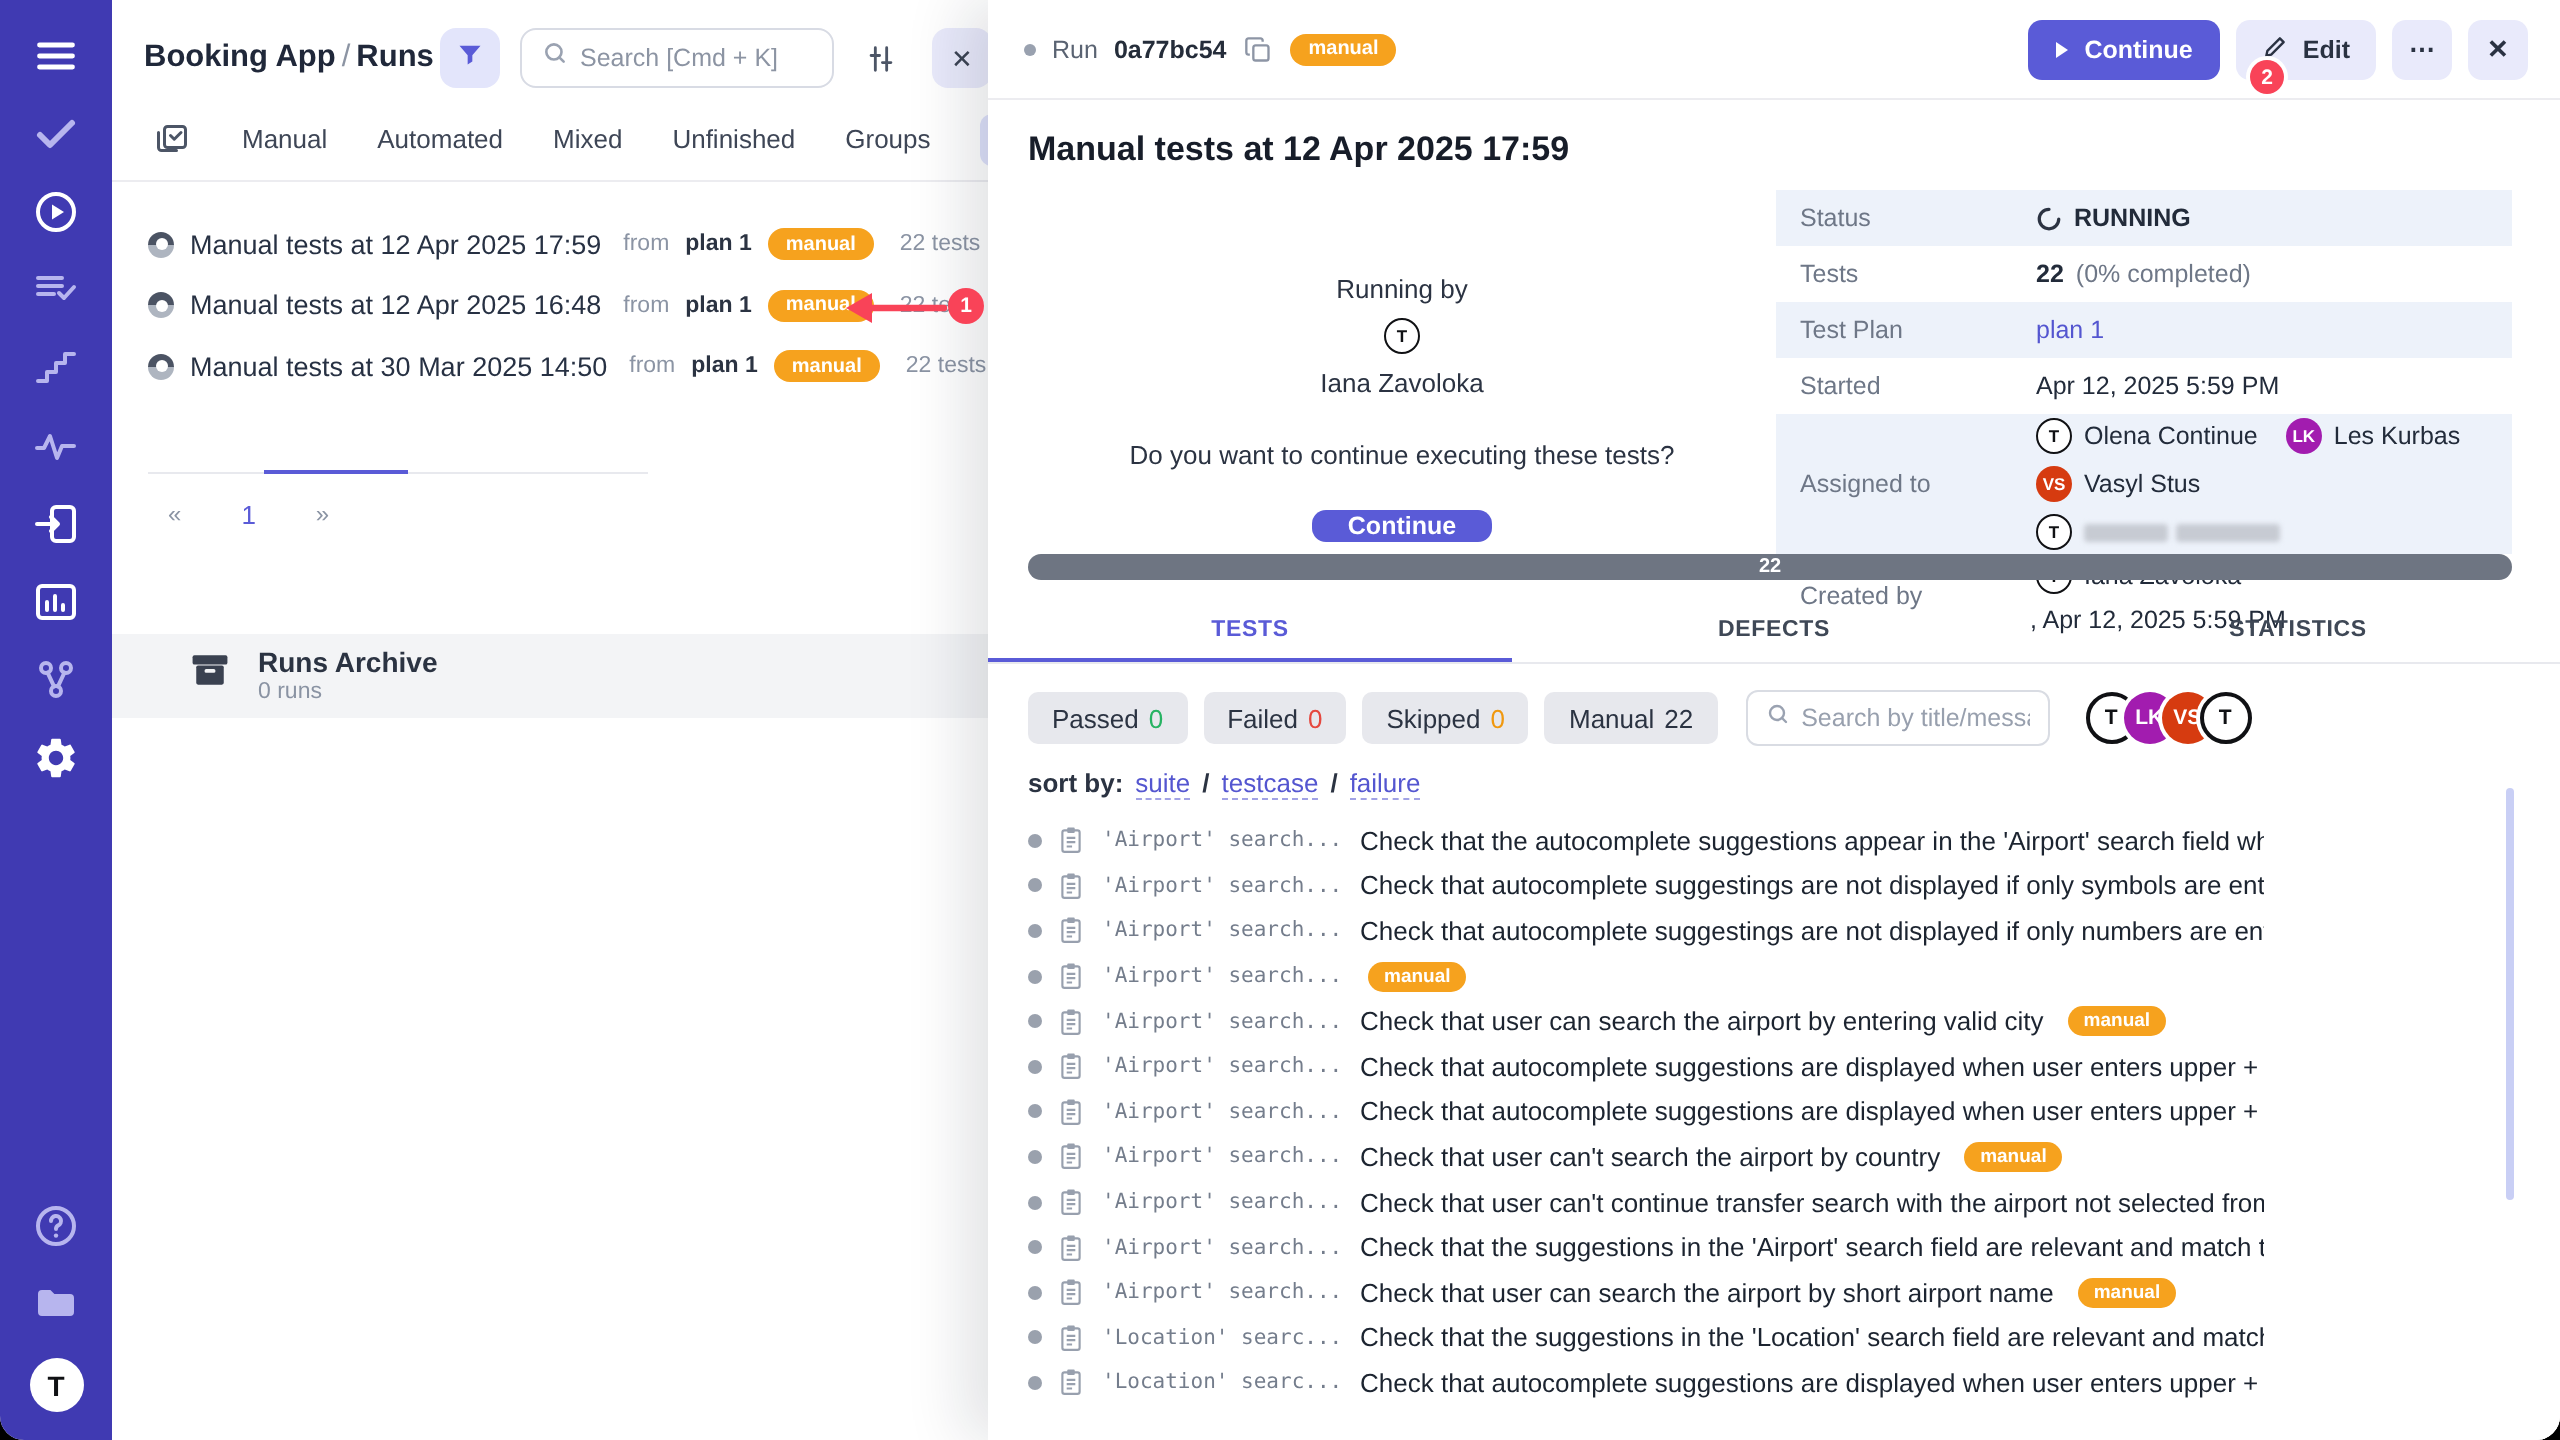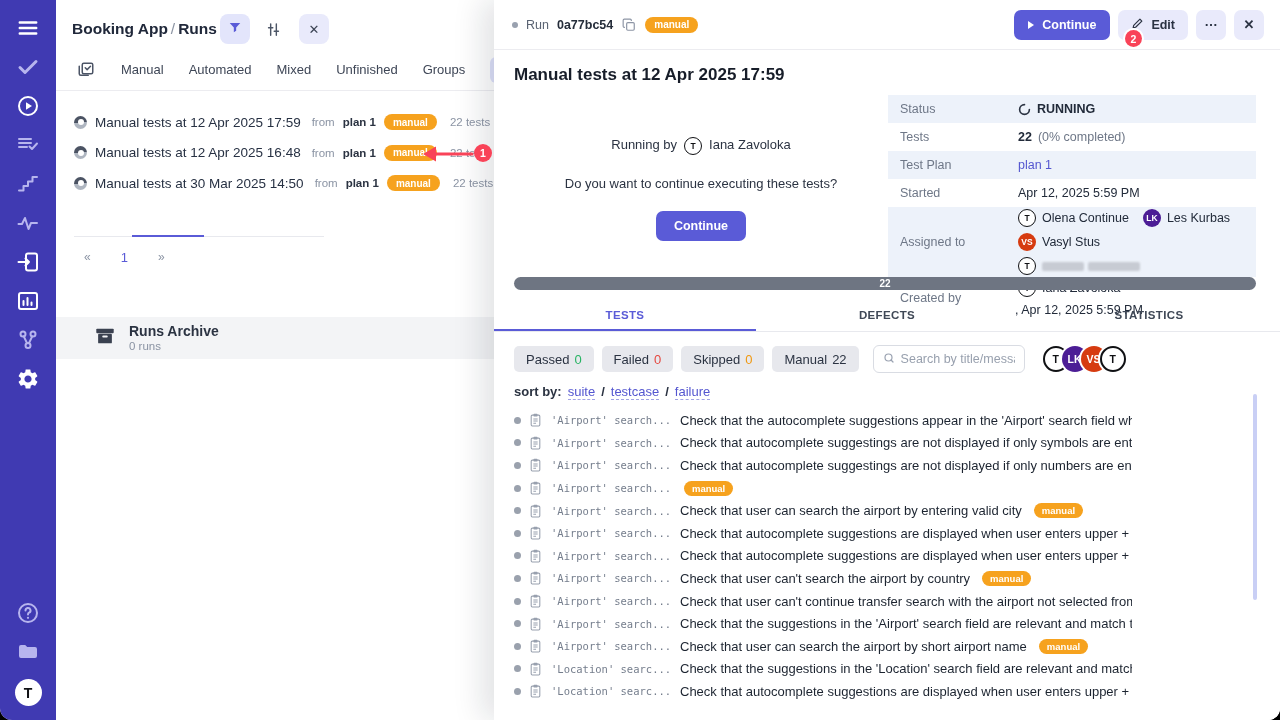--- a/index.html
+++ b/index.html
@@ -64,28 +64,28 @@
   .copy-ic { width:16px; height:16px; display:flex; align-items:center; justify-content:center; cursor:pointer; }
   .rp-actions { margin-left:auto; display:flex; gap:8px; align-items:center; }
   .btn-primary { background:#5a5bd7; color:#fff; height:30px; border-radius:7px; display:flex; align-items:center; gap:8px; padding:0 14px; font-size:12.5px; font-weight:700; cursor:pointer; border:none; position:relative; }
   .play-tri { width:0; height:0; border-left:6px solid #fff; border-top:4px solid transparent; border-bottom:4px solid transparent; }
   .btn-light { background:#e9eafb; color:#2a3242; height:30px; border-radius:7px; display:flex; align-items:center; gap:7px; padding:0 13px; font-size:12.5px; font-weight:700; cursor:pointer; border:none; }
   .btn-sq { width:30px; padding:0; justify-content:center; font-size:13px; }
   .rp-title { font-size:17px; font-weight:700; color:#171d29; padding:15px 20px 2px; flex-shrink:0; }
 
   .rp-content { display:flex; padding:8px 24px 0 20px; height:184px; flex-shrink:0; }
   .prompt { flex:1; display:flex; flex-direction:column; align-items:center; padding-top:42px; }
-  .running-by { display:flex; gap:7px; font-size:13px; color:#2b3342; }
+  .running-by { display:flex; align-items:center; gap:7px; font-size:13px; color:#2b3342;flex-direction:column; }
   .question { margin-top:21px; font-size:13px; color:#2b3342; }
   .continue-mid { margin-top:20px; padding:0 18px; }
 
   .av { border-radius:50%; display:inline-flex; align-items:center; justify-content:center; font-weight:700; flex-shrink:0; }
   .av-s { width:18px; height:18px; font-size:8.5px; }
   .av-t { background:#fff; color:#101114; border:1.6px solid #101114; }
-  .av-lk { background:#4c1d95; color:#fff; }
+  .av-lk { background:#a21caf; color:#fff; }
   .av-vs { background:#d63b10; color:#fff; }
 
   .details { width:368px; font-size:12.5px; flex-shrink:0; }
   .d-row { display:flex; min-height:28px; align-items:center; padding:2px 12px; }
   .d-row.alt { background:#edf2fa; }
   .d-label { width:118px; color:#6e7787; flex-shrink:0; }
   .d-value { color:#222b3a; display:flex; align-items:center; gap:6px; flex:1; flex-wrap:wrap; }
   .d-bold { font-weight:700; }
   .muted { color:#6e7787; }
   .plan-link { color:#5456d0; cursor:pointer; }
@@ -215,20 +215,27 @@
 
   <section class="left-panel">
     <div class="lp-header">
       <div class="breadcrumb">
         <b>Booking App</b><span class="sep">/</span><b>Runs</b>
       </div>
       <div class="icon-btn">
         <span><svg width="14" height="14" viewBox="0 0 24 24">
               <path d="M3 5h18l-7 8v5.5L10 21v-8z" fill="#5a5bd7"></path>
             </svg></span>
+      </div>
+      <div class="search-box">
+        <span><svg width="13" height="13" viewBox="0 0 24 24" fill="none" stroke="#9aa2b1" stroke-width="2.4" stroke-linecap="round">
+              <circle cx="11" cy="11" r="7"></circle>
+              <path d="M20 20l-4-4"></path>
+            </svg></span>
+        <input placeholder="Search [Cmd + K]" style="">
       </div>
       <div class="sliders">
           <svg width="17" height="17" viewBox="0 0 24 24" fill="none" stroke="#4c5566" stroke-width="2" stroke-linecap="round">
             <path d="M8 4v16M16 4v16M5 9.5h6M13 14.5h6"></path>
           </svg>
         </div>
       <div class="icon-btn lp-close">
           <span>✕</span>
         </div>
     </div>

